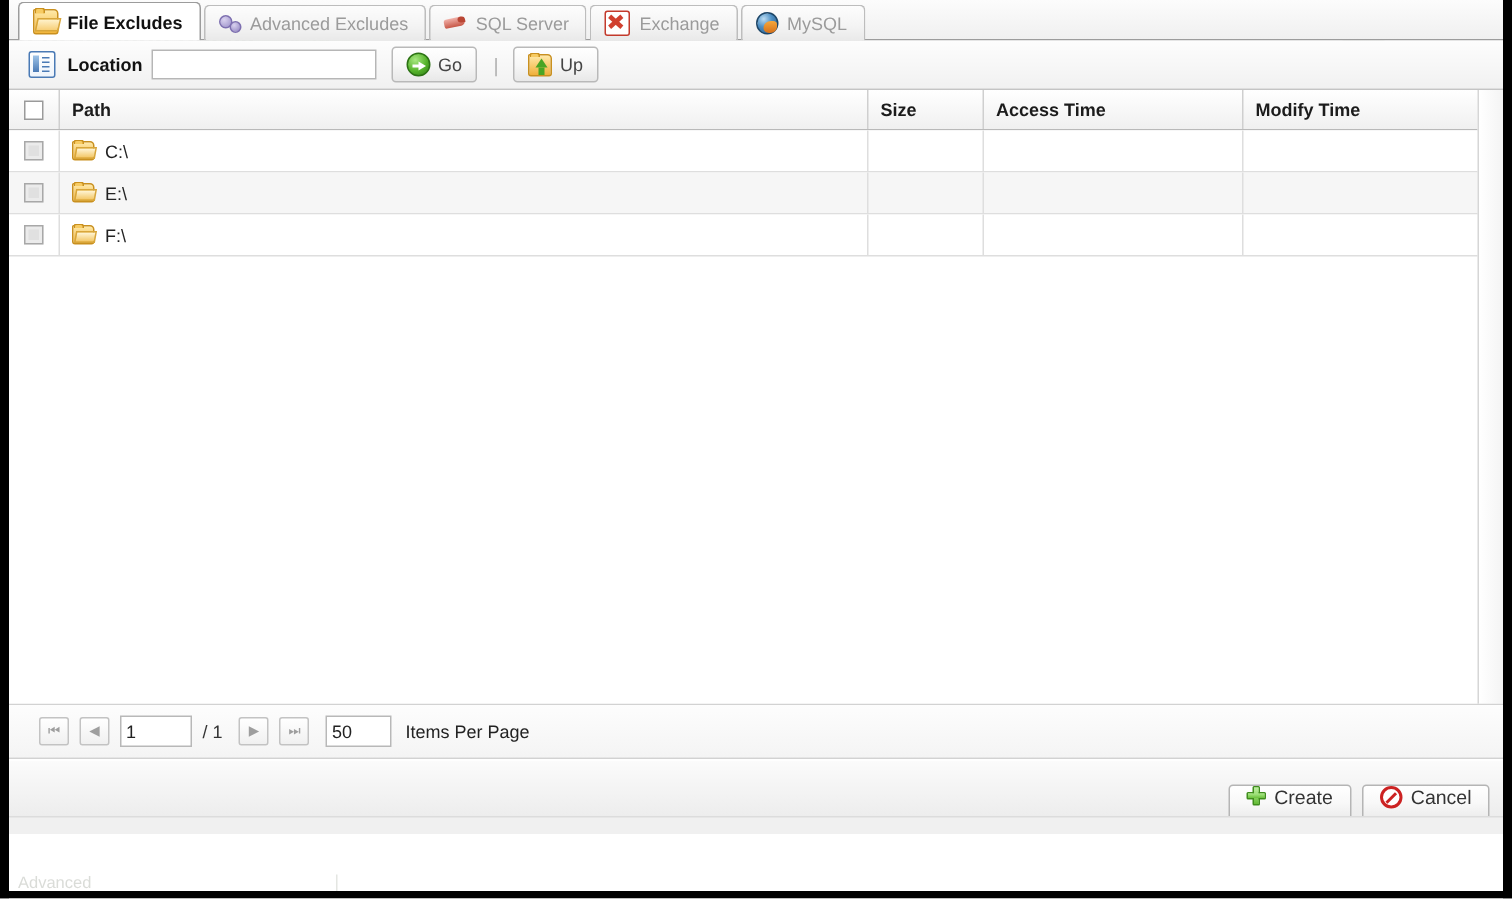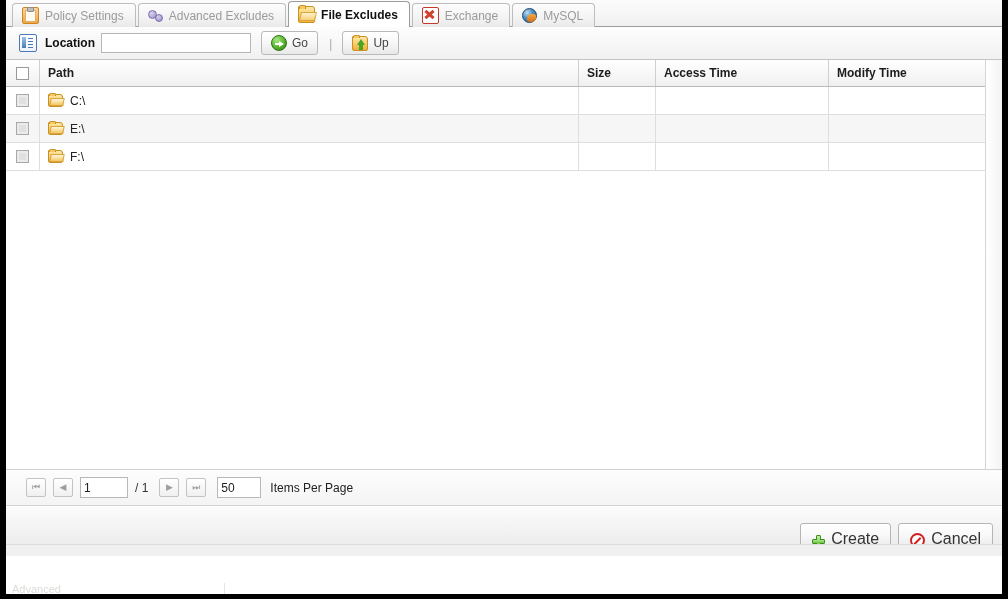--- a/index.html
+++ b/index.html
@@ -566,28 +566,28 @@
     display: flex;
     align-items: center;
     justify-content: flex-end;
     padding-right: 9px;
     box-sizing: border-box;
     border-top: 1px solid #ffffff;
   }
   .fbtn {
     height: 26px;
     display: inline-flex;
-    align-items: flex-end;
+    align-items: flex-start;
     gap: 6px;
     padding: 0 11px;
     margin-left: 7px;
     background: linear-gradient(to bottom,#ffffff 0%,#f8f8f8 48%,#e9e9e9 100%);
     border: 1px solid #b5b5b5;
     border-radius: 3px;
-    font-size: 16px;
+    font-size: 13px;
     color: #333;
     box-sizing: border-box;
     cursor: default;
     white-space: nowrap;
     margin-top: 20px;
   }
   .play-icon {
     width: 0; height: 0;
     border-left: 11px solid #1f63c8;
     border-top: 7px solid transparent;
@@ -627,31 +627,31 @@
     <div class="bleed-circ"></div>
     <div class="bleed-line"></div>
     <div class="bleed-vline"></div>
     <div class="bleed-text bleed-a">n Protection Policy</div>
     <div class="bleed-text bleed-b">OK</div>
     <div class="bleed-text bleed-c">Advanced</div>
   </div>
 
 
   <div class="tabstrip">
-    <div class="tab">
-      <span class="ic ic-clipboard"></span>
-      <span class="tlabel">Policy Settings</span>
+    <div class="tab active">
+      <span class="ic ic-folder-open"></span>
+      <span class="tlabel">File Excludes</span>
     </div>
     <div class="tab">
       <span class="ic ic-gears"></span>
       <span class="tlabel">Advanced Excludes</span>
     </div>
-    <div class="tab active">
-      <span class="ic ic-folder-open"></span>
-      <span class="tlabel">File Excludes</span>
+    <div class="tab">
+      <span class="ic ic-sql"></span>
+      <span class="tlabel">SQL Server</span>
     </div>
     <div class="tab">
       <span class="ic ic-exchange"></span>
       <span class="tlabel">Exchange</span>
     </div>
     <div class="tab">
       <span class="ic ic-mysql"></span>
       <span class="tlabel">MySQL</span>
     </div>
   </div>

